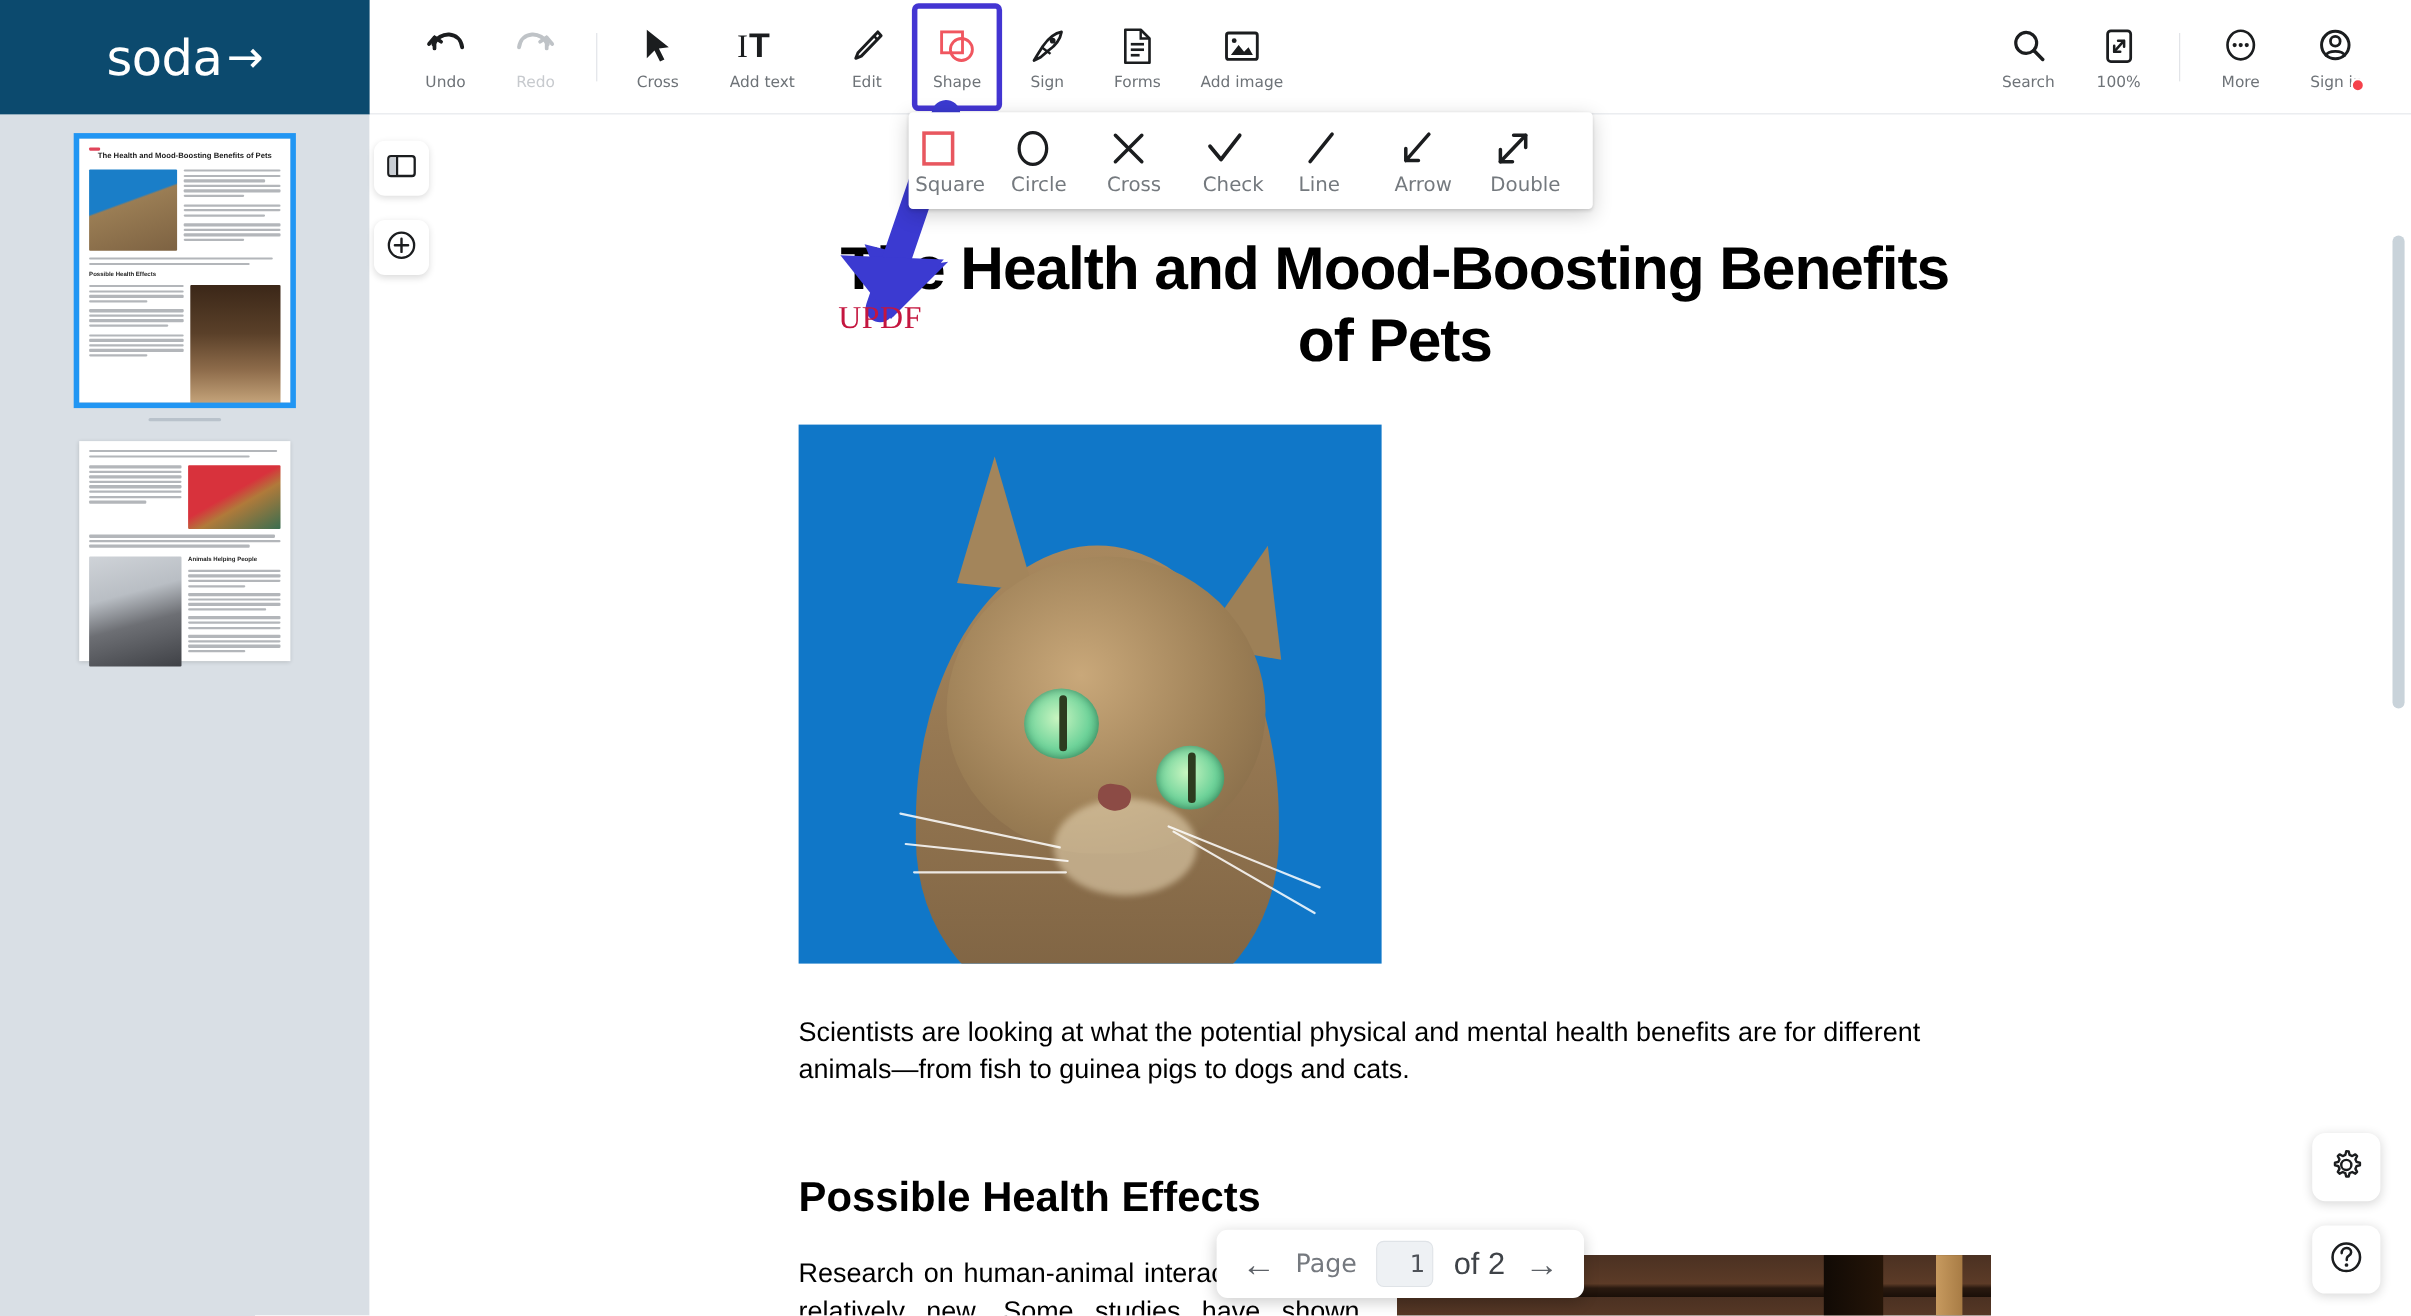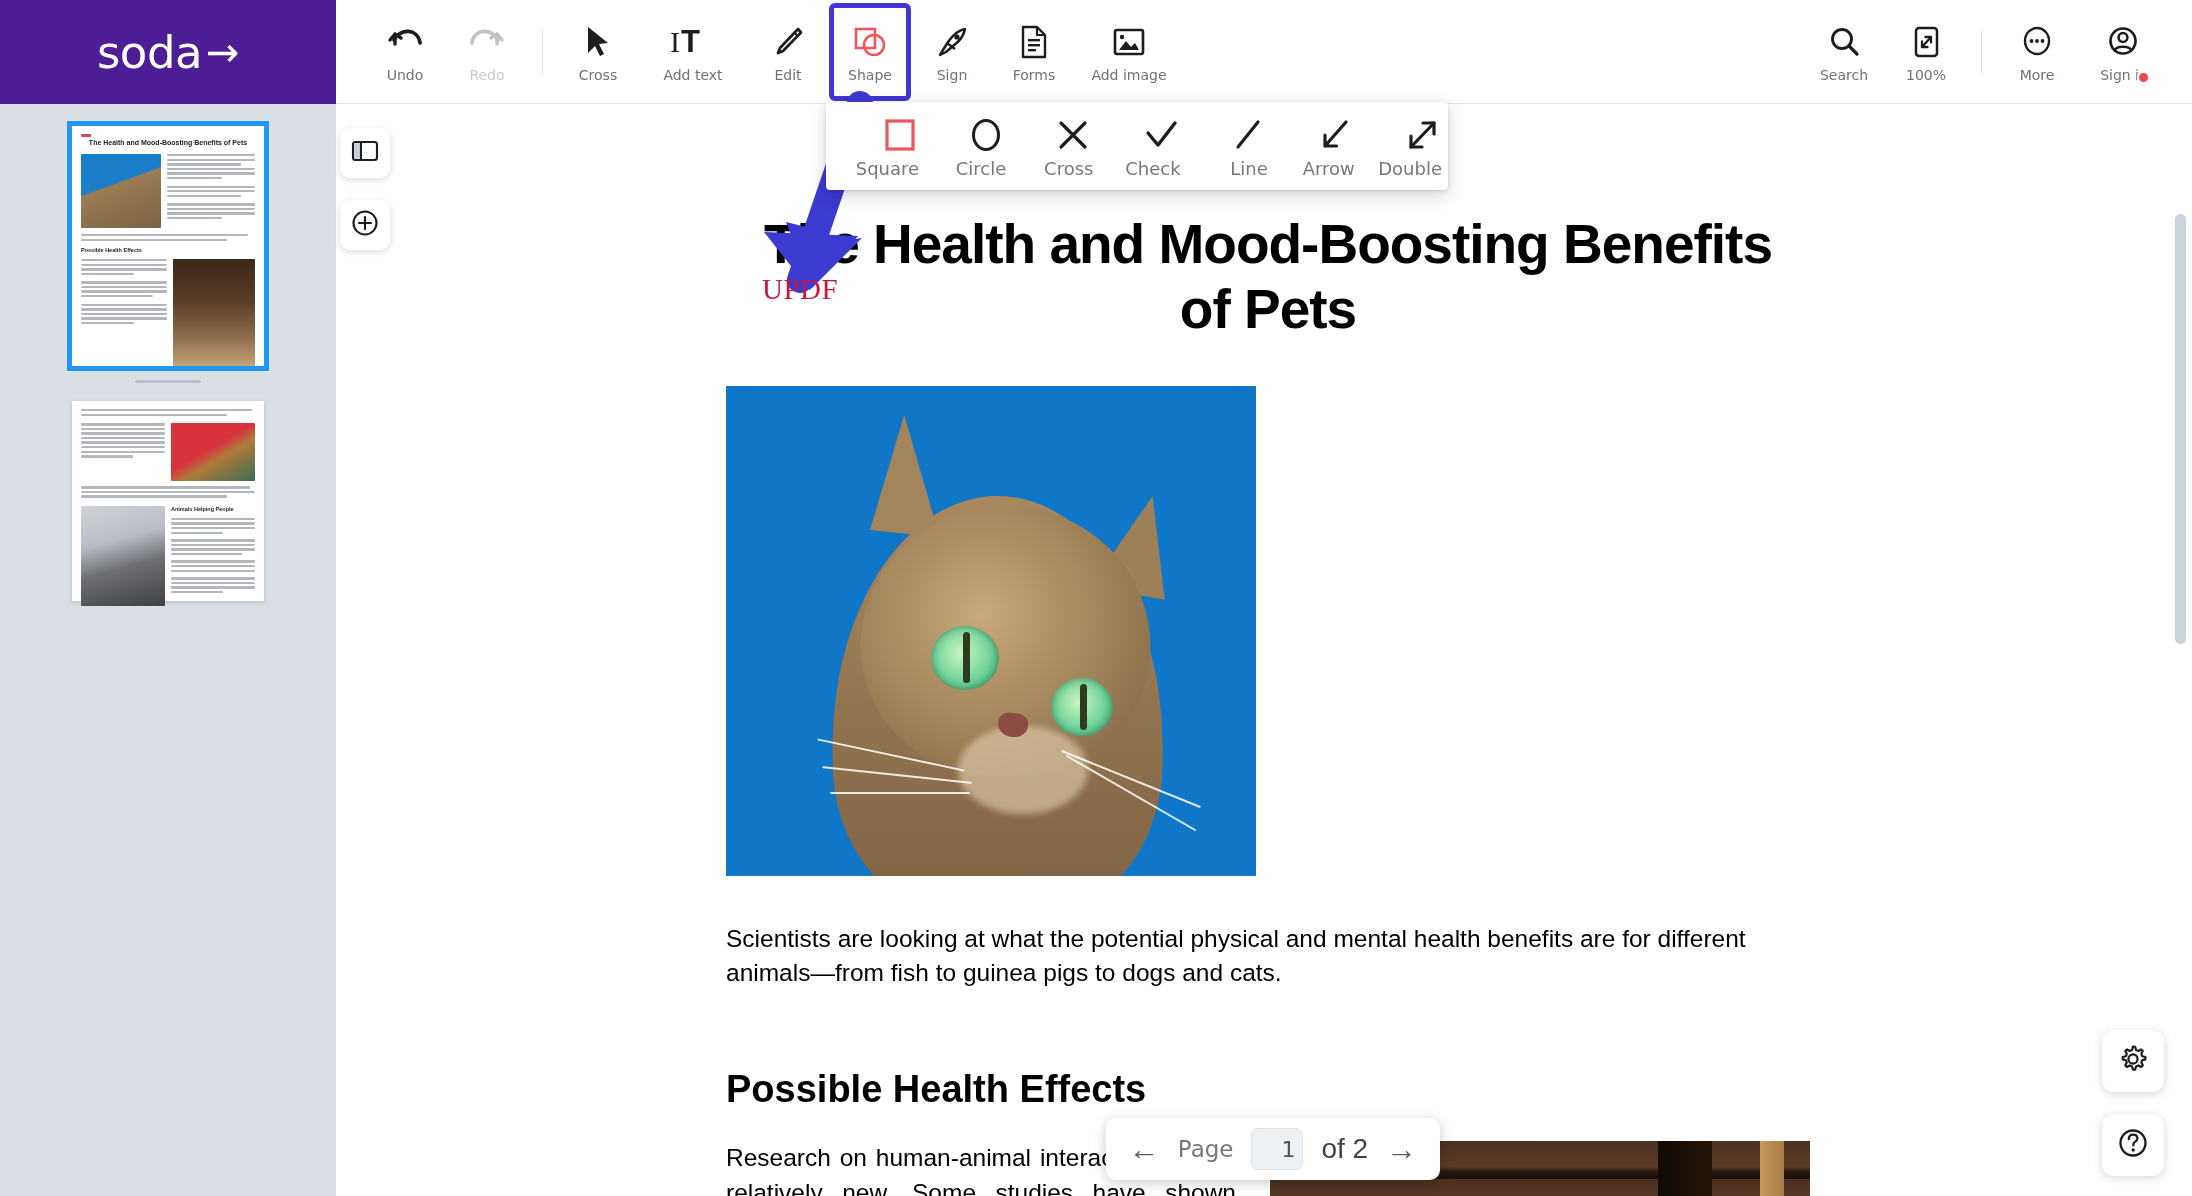--- a/index.html
+++ b/index.html
@@ -12,21 +12,21 @@
   }
   .app { position: relative; width: 2192px; height: 1196px; }
 
   
   .topbar {
     position: absolute; top: 0; left: 0; width: 2192px; height: 104px;
     background: #ffffff; display: flex; align-items: stretch;
     border-bottom: 1px solid #e3e6ea; z-index: 40;
   }
   .brand {
-    width: 336px; height: 104px; background: #4c1d95;
+    width: 336px; height: 104px; background: #0c4a6e;
     display: flex; align-items: center; justify-content: center;
     flex: 0 0 336px;
   }
   .brand-text {
     color: #fff; font-size: 45px; font-weight: 400; letter-spacing: -0.5px;
     font-family: "DejaVu Sans", sans-serif;
     display: flex; align-items: center; gap: 2px;
   }
   .brand-arrow { font-size: 40px; line-height: 1; margin-left: 2px; }
 
@@ -64,21 +64,21 @@
   }
 
   
   .shape-menu {
     position: absolute; left: 826px; top: 102px; width: 622px; height: 88px;
     background: #fff; border-radius: 4px;
     box-shadow: 0 5px 18px rgba(0,0,0,0.19), 0 1px 3px rgba(0,0,0,0.12);
     display: flex; align-items: center; z-index: 50; padding: 0 6px;
   }
   .shape-item {
-    flex: 1; display: flex; flex-direction: column; align-items: flex-end;
+    flex: 1; display: flex; flex-direction: column; align-items: flex-start;
     justify-content: center; cursor: pointer; height: 84px;
   }
   .shape-item .ico { height: 42px; display: flex; align-items: center; justify-content: center; }
   .shape-item .lbl { font-size: 18px; color: #74797e; margin-top: 2px;
                      font-family:"DejaVu Sans", sans-serif; }
 
   
   .sidebar {
     position: absolute; left: 0; top: 104px; width: 336px; height: 1092px;
     background: #d9dfe5; overflow: hidden;

